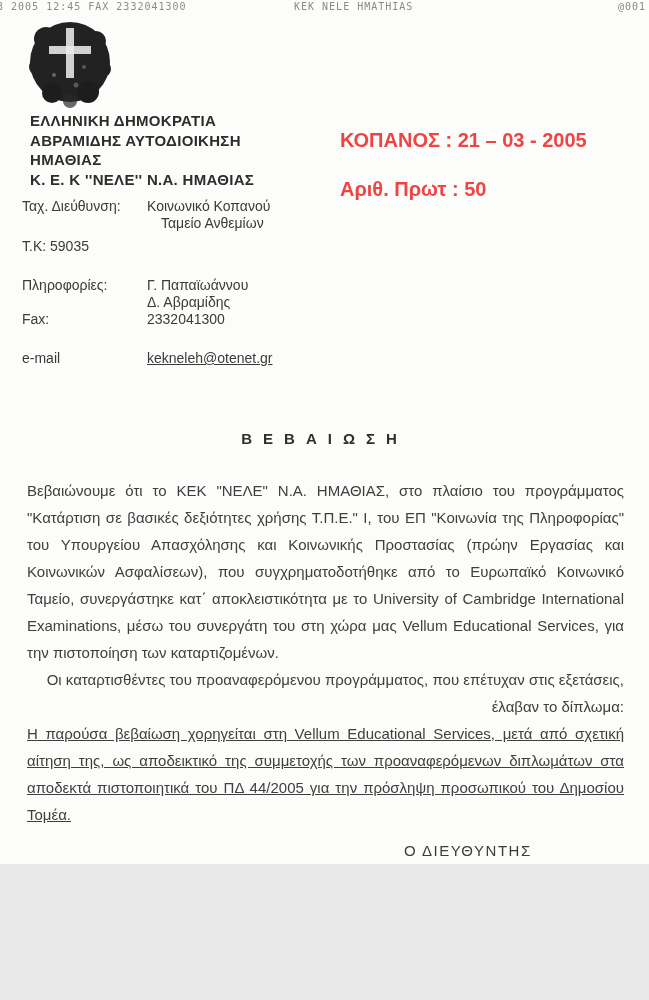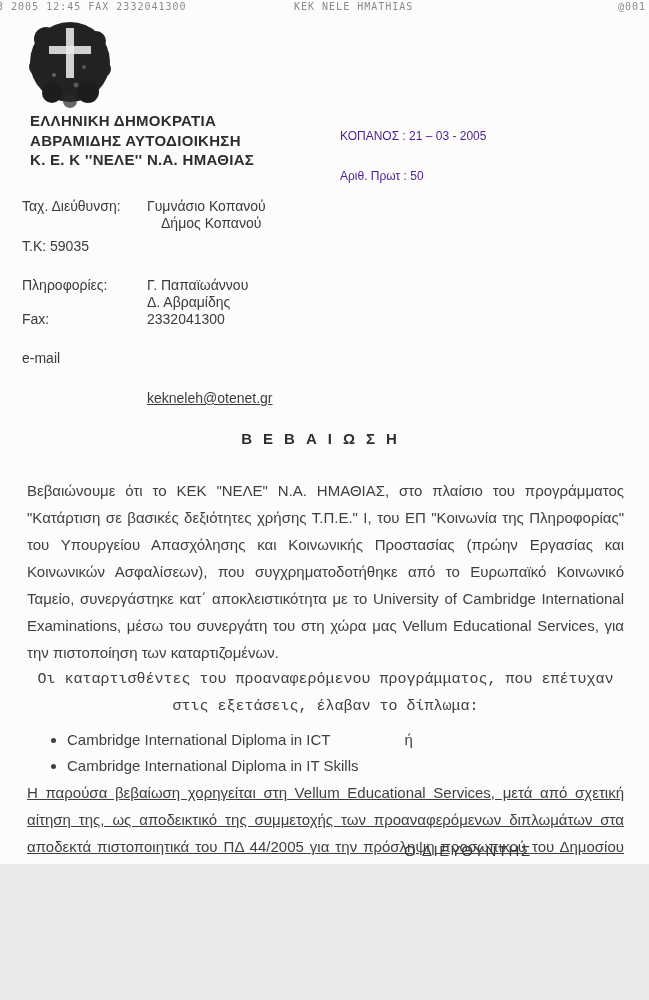--- a/index.html
+++ b/index.html
@@ -9,39 +9,39 @@
   .fax-header{position:absolute;top:1px;left:0;right:3px;display:flex;justify-content:space-between;
         font-family:"DejaVu Sans Mono","Liberation Mono",monospace;font-size:10px;color:#8b8b8b;letter-spacing:1px;white-space:nowrap;}
   .fax-header .fh-left{margin-left:-3px;}
   .fax-header .fh-center{position:absolute;left:270px;margin-left:24px;}
 
   .emblem{position:absolute;left:24px;top:17px;width:92px;height:96px;}
 
   .letterhead{position:absolute;left:30px;top:111px;font-weight:bold;font-size:15px;line-height:19.5px;
         color:#2d2d2d;letter-spacing:.3px;white-space:nowrap;}
 
-  .meta{position:absolute;left:340px;top:129px;font-weight:normal;font-size:12px;color:#4c1d95;white-space:nowrap;}
+  .meta{position:absolute;left:340px;top:129px;font-weight:bold;font-size:20px;color:#ef4444;white-space:nowrap;}
   .meta .protocol{margin-top:26px;}
 
   .contact{position:absolute;left:22px;top:198px;font-size:14px;line-height:17px;color:#3b3b3b;}
   .contact .row{display:flex;}
   .contact .label{width:125px;flex:none;}
   .contact .stack span{display:block;}
   .contact .stack .indent{margin-left:14px;}
   .gap-sm{height:6px;}
   .gap-lg{height:22px;}
-  .underline{text-decoration:underline;margin-top:40px;}
+  .underline{text-decoration:underline;}
 
   .cert-title{position:absolute;left:0;right:0;top:430px;text-align:center;font-size:15px;font-weight:bold;
         letter-spacing:11px;color:#2f2f2f;}
 
   .doc-body{position:absolute;left:27px;width:597px;top:477px;font-size:15px;line-height:27px;
         text-align:justify;color:#3f3f3f;}
   .doc-body p{margin:0;}
-  .p2{margin-top:5px;text-align:center;font-family:Liberation Mono, monospace;}
+  .p2{margin-top:5px;text-align:right;}
   ul.diplomas{list-style:disc;margin:7px 0 0 0;padding-left:40px;text-align:left;line-height:26px;}
   .or-sep{display:inline-block;margin-left:74px;}
   .p3{margin-top:27px;text-decoration:underline;}
 
   .stamp{position:absolute;left:286px;top:854px;}
   .sig-scribble{position:absolute;left:398px;top:858px;}
   .sig-role{position:absolute;left:404px;top:842px;font-size:15px;color:#3c3c3c;letter-spacing:1.5px;white-space:nowrap;}
   .sig-name{position:absolute;left:352px;top:940px;font-size:15px;color:#3b3b3b;letter-spacing:.5px;white-space:nowrap;}
 
   svg text{font-family:"Liberation Sans","DejaVu Sans",sans-serif;}
@@ -69,34 +69,35 @@
     <rect x="42" y="11" width="8" height="50" fill="#e9e9e9" opacity=".88"></rect>
     <rect x="25" y="29" width="42" height="8" fill="#e9e9e9" opacity=".88"></rect>
     <circle cx="30" cy="58" r="2" fill="#ffffff" opacity=".3"></circle>
     <circle cx="60" cy="50" r="2" fill="#ffffff" opacity=".25"></circle>
     <circle cx="52" cy="68" r="2.5" fill="#ffffff" opacity=".25"></circle>
   </svg>
 
   <div class="letterhead">
     <div>ΕΛΛΗΝΙΚΗ ΔΗΜΟΚΡΑΤΙΑ</div>
     <div>ΑΒΡΑΜΙΔΗΣ ΑΥΤΟΔΙΟΙΚΗΣΗ</div>
+    <div>ΗΜΑΘΙΑΣ</div>
     <div>Κ. Ε. Κ ''ΝΕΛΕ'' Ν.Α. ΗΜΑΘΙΑΣ</div>
   </div>
 
   <div class="meta">
     <div class="place-date">ΚΟΠΑΝΟΣ :  21 – 03 - 2005</div>
     <div class="protocol">Αριθ. Πρωτ : 50</div>
   </div>
 
   <div class="contact">
     <div class="row">
       <span class="label">Ταχ. Διεύθυνση:</span>
       <span class="stack">
-        <span>Γυμνάσιο Κοπανού</span>
-        <span class="indent">Δήμος Κοπανού</span>
+        <span>Κοινωνικό Κοπανού</span>
+        <span class="indent">Ταμείο Ανθεμίων</span>
       </span>
     </div>
     <div class="gap-sm"></div>
     <div class="row">
       <span>Τ.Κ: 59035</span>
     </div>
     <div class="gap-lg"></div>
     <div class="row">
       <span class="label">Πληροφορίες:</span>
       <span class="stack">
@@ -113,28 +114,20 @@
       <span class="label">e-mail</span>
       <span class="underline">kekneleh@otenet.gr</span>
     </div>
   </div>
 
   <div class="cert-title">ΒΕΒΑΙΩΣΗ</div>
 
   <div class="doc-body">
     <p class="p1">Βεβαιώνουμε ότι το ΚΕΚ "ΝΕΛΕ" Ν.Α. ΗΜΑΘΙΑΣ, στο πλαίσιο του προγράμματος "Κατάρτιση σε βασικές δεξιότητες χρήσης Τ.Π.Ε." Ι, του ΕΠ "Κοινωνία της Πληροφορίας" του Υπουργείου Απασχόλησης και Κοινωνικής Προστασίας (πρώην Εργασίας και Κοινωνικών Ασφαλίσεων), που συγχρηματοδοτήθηκε από το Ευρωπαϊκό Κοινωνικό Ταμείο, συνεργάστηκε κατ΄ αποκλειστικότητα με το University of Cambridge International Examinations, μέσω του συνεργάτη του στη χώρα μας Vellum Educational Services, για την πιστοποίηση των καταρτιζομένων.</p>
     <p class="p2">Οι καταρτισθέντες του προαναφερόμενου προγράμματος, που επέτυχαν στις εξετάσεις, έλαβαν το δίπλωμα:</p>
-    <ul class="diplomas">
-      <li>
-        <span>Cambridge International Diploma in ICT</span><span class="or-sep">ή</span>
-      </li>
-      <li>
-        <span>Cambridge International Diploma in IT Skills</span>
-      </li>
-    </ul>
     <p class="p3">Η παρούσα βεβαίωση χορηγείται στη Vellum Educational Services, μετά από σχετική αίτηση της, ως αποδεικτικό της συμμετοχής των προαναφερόμενων διπλωμάτων στα αποδεκτά πιστοποιητικά του ΠΔ 44/2005 για την πρόσληψη προσωπικού του Δημοσίου Τομέα.</p>
   </div>
 
   <svg class="stamp" width="236" height="146" viewBox="0 0 236 146">
     <g transform="rotate(-30 114 88)" stroke="#4a4a4a" fill="none" opacity="0.85">
       <circle cx="114" cy="88" r="74" stroke-width="2.4"></circle>
       <circle cx="114" cy="88" r="52" stroke-width="1.4"></circle>
       <circle cx="114" cy="88" r="33" stroke-width="1.6" stroke-dasharray="2.5 2"></circle>
       <g stroke="none" fill="#4a4a4a">
         <rect x="97" y="71" width="14" height="14"></rect>

